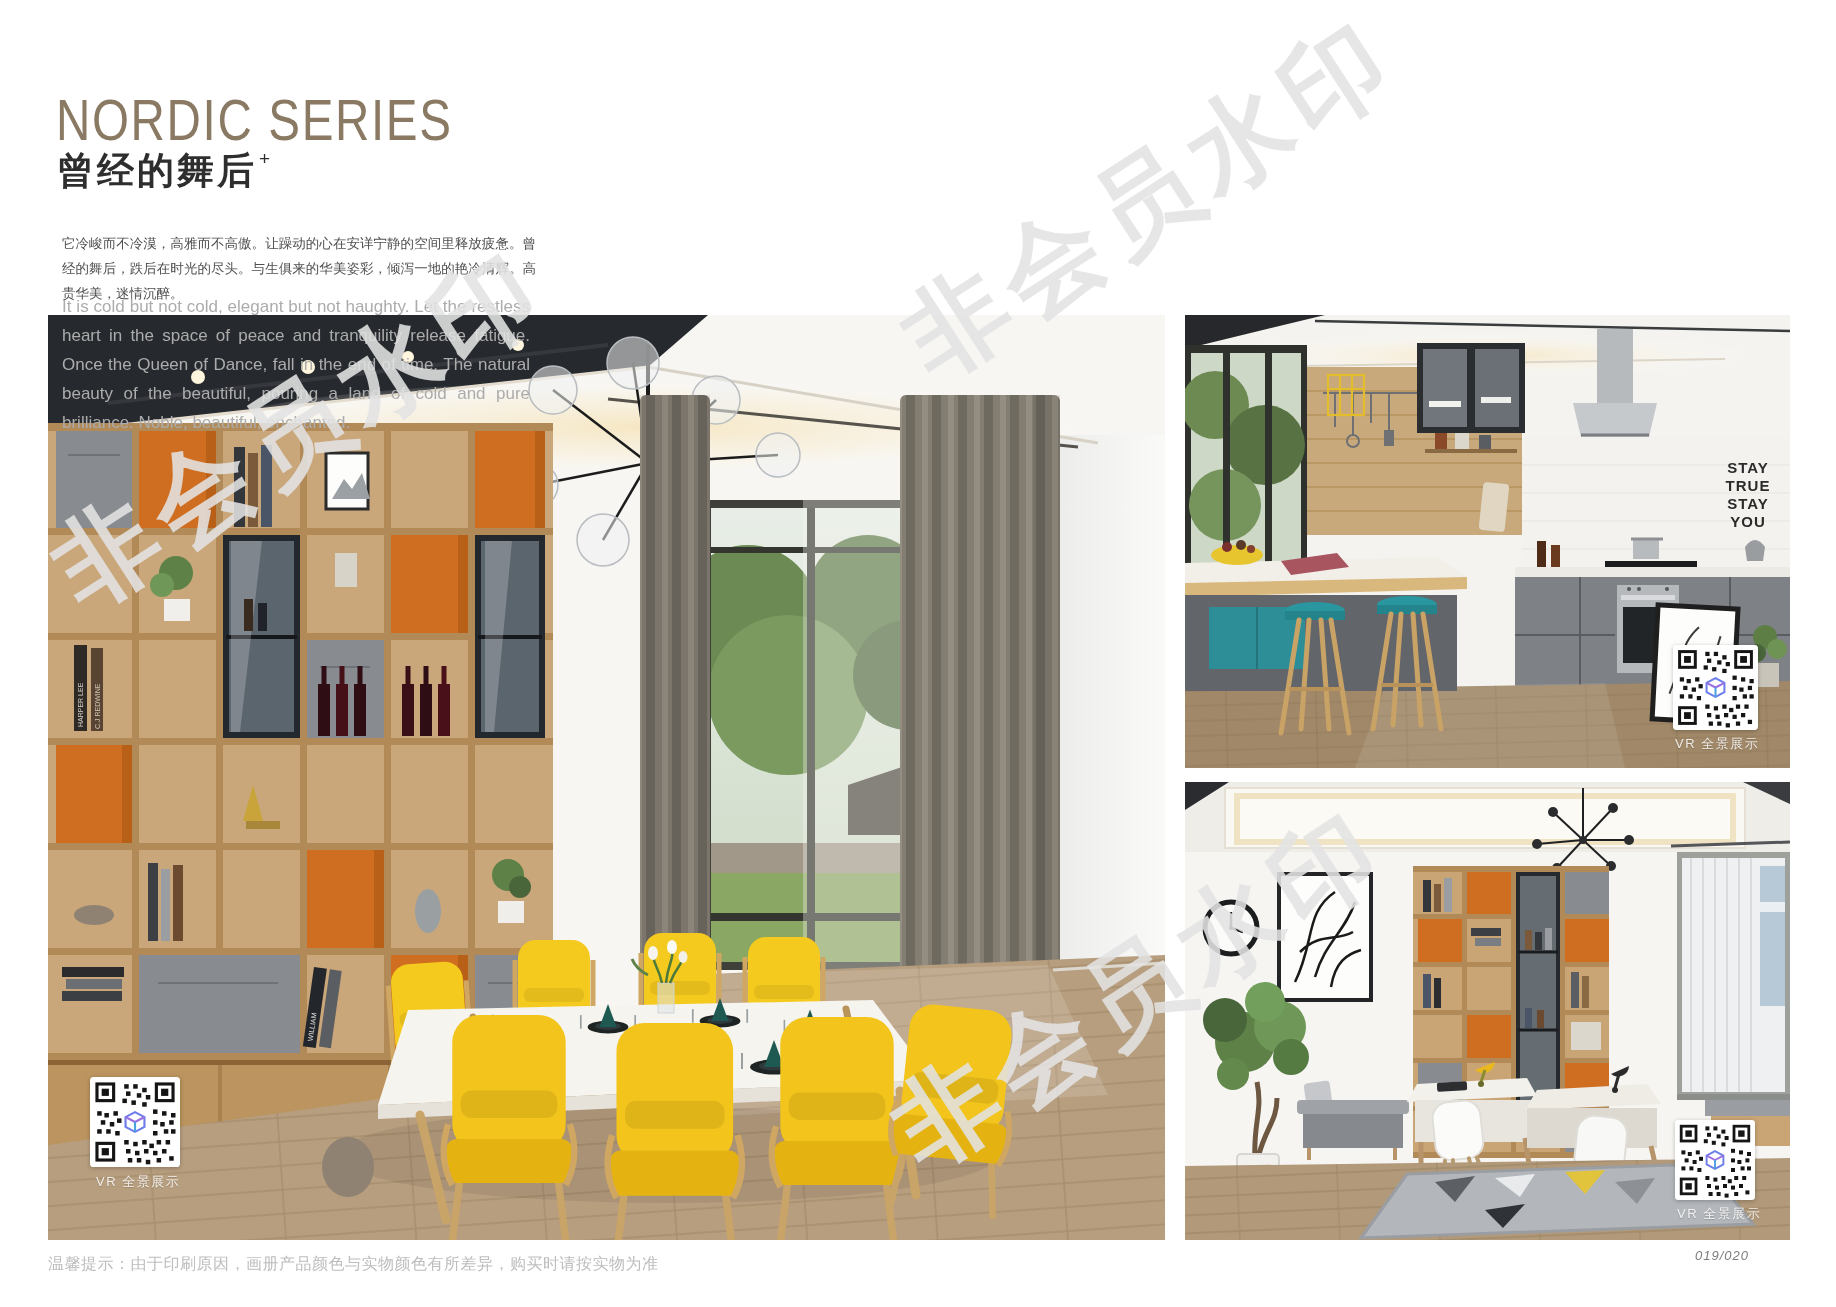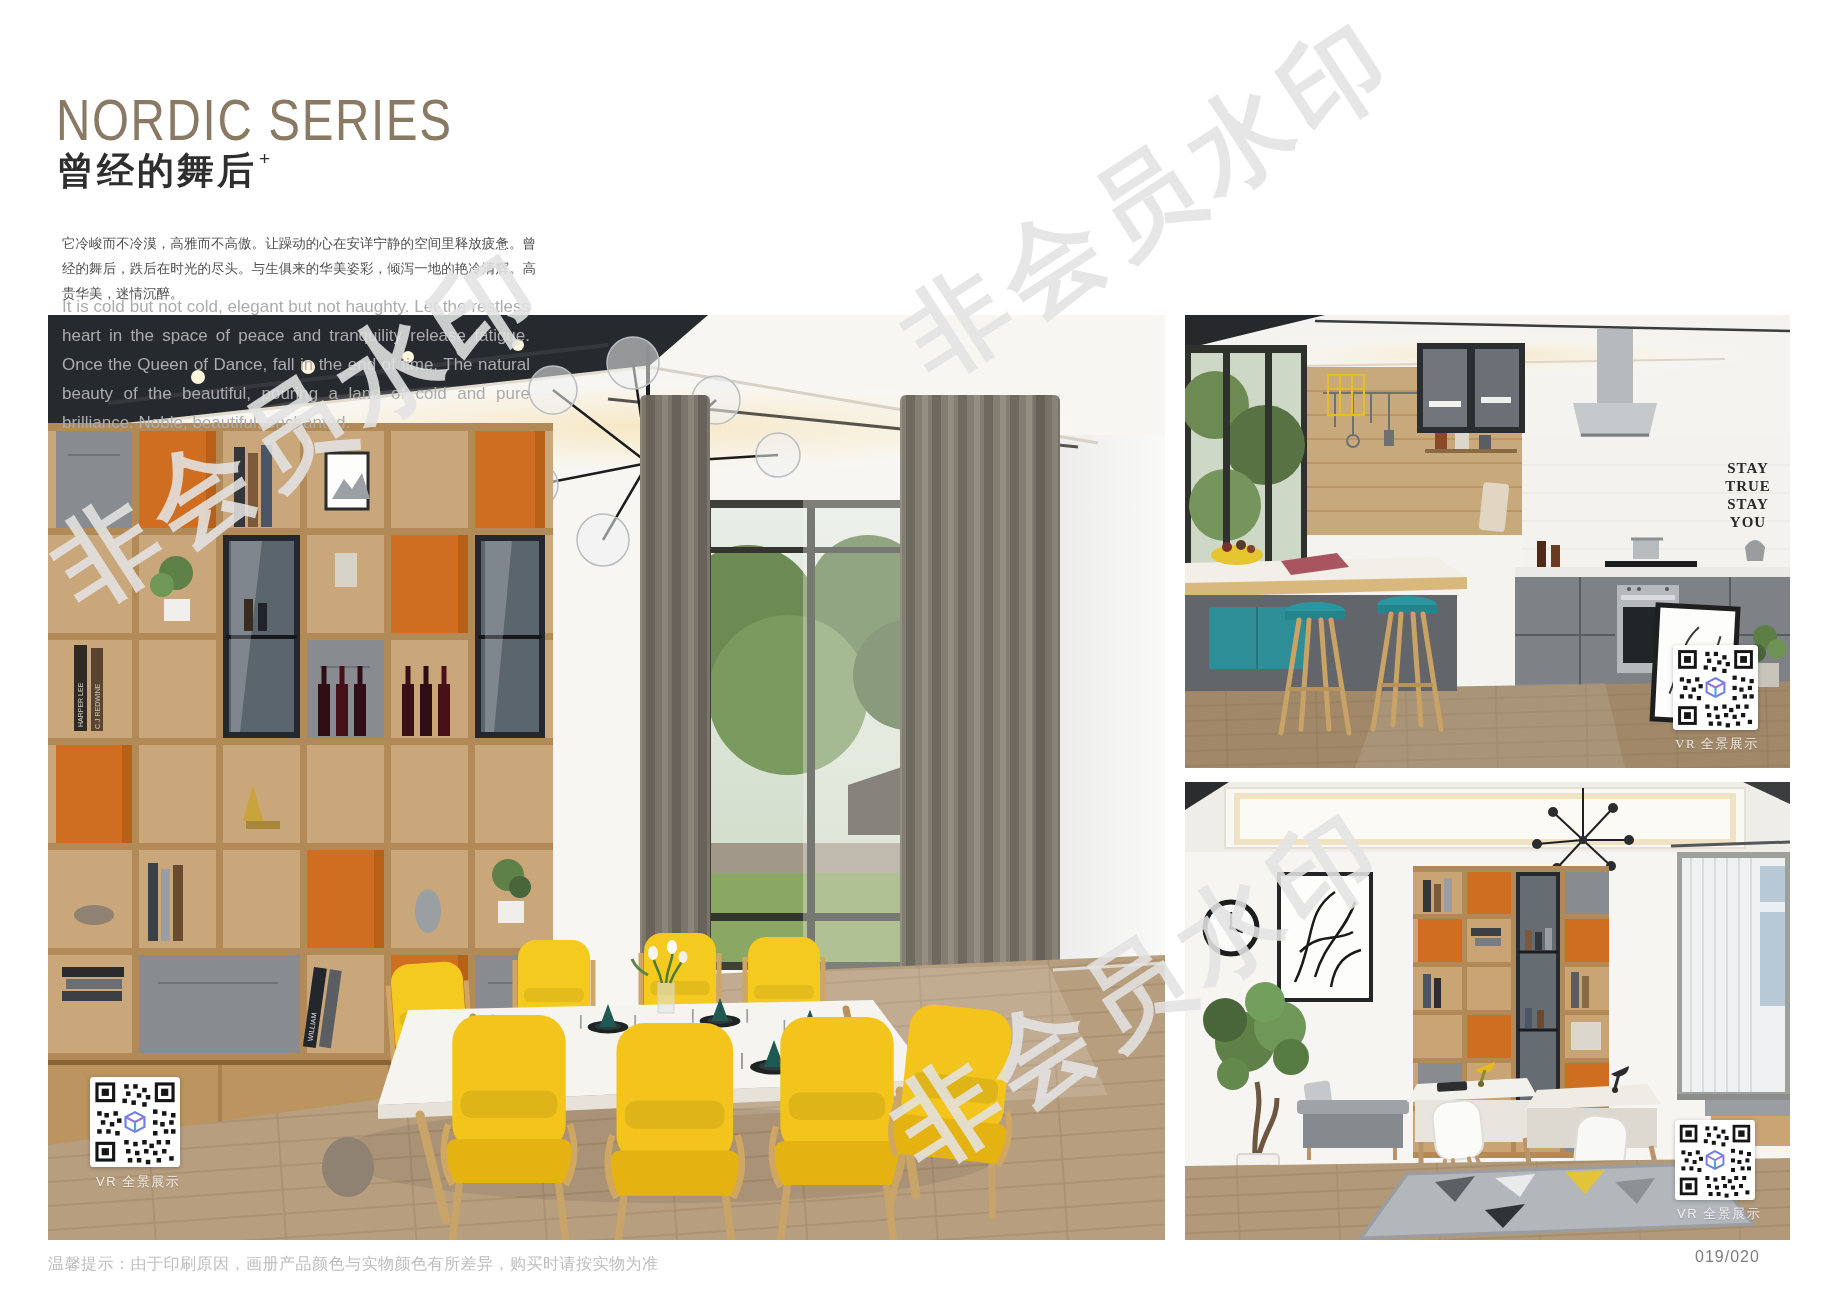--- a/index.html
+++ b/index.html
@@ -11,21 +11,21 @@
   .title-zh{position:absolute;left:57px;top:146px;font-size:37px;font-weight:600;color:#2e2e2e;letter-spacing:3px;}
   .title-zh sup{font-size:19px;font-weight:400;vertical-align:18px;margin-left:2px;}
   .intro-zh{position:absolute;left:62px;top:232px;width:474px;font-size:13.5px;line-height:1.85;
             color:#4f4f4f;text-align:justify;margin:0;}
   .intro-en{position:absolute;left:62px;top:293px;width:468px;font-size:17px;line-height:1.7;
             color:#acacac;text-align:justify;margin:0;}
   
   .photo{position:absolute;overflow:hidden;background:#eceae6;}
   .photo svg.scene{display:block;width:100%;height:100%;}
   .photo-dining{left:48px;top:315px;width:1117px;height:925px;}
-  .photo-kitchen{left:1185px;top:315px;width:605px;height:453px;font-family:Liberation Serif, serif;}
+  .photo-kitchen{left:1185px;top:315px;width:605px;height:453px;}
   .photo-study{left:1185px;top:782px;width:605px;height:458px;}
   
   .qr{position:absolute;filter:drop-shadow(0 1px 2px rgba(0,0,0,.25));}
   .qr svg{display:block;width:100%;height:100%;}
   .qr-dining{left:42px;top:762px;width:90px;height:90px;}
   .qr-kitchen{left:488px;top:330px;width:85px;height:85px;}
   .qr-study{left:490px;top:338px;width:80px;height:80px;}
   .vr{position:absolute;color:rgba(255,255,255,.85);font-size:13px;letter-spacing:1.5px;
       text-shadow:0 1px 1px rgba(0,0,0,.18);text-align:center;}
   .vr-dining{left:48px;top:858px;}
@@ -33,21 +33,21 @@
   .vr-study{left:492px;top:423px;}
   
   .wm{position:absolute;z-index:6;font-size:102px;font-weight:700;letter-spacing:10px;
       color:rgba(227,227,227,.88);white-space:nowrap;pointer-events:none;
       transform:translate(-50%,-50%) rotate(-33deg);}
   .wm-a{left:1150px;top:200px;}
   .wm-b{left:300px;top:430px;}
   .wm-c{left:1140px;top:990px;}
   
   .footer-note{position:absolute;left:48px;top:1254px;font-size:16px;color:#bdbdbd;letter-spacing:.5px;}
-  .page-number{position:absolute;left:1695px;top:1248px;font-size:16px;color:#7d7d7d;letter-spacing:1px;}
+  .page-number{position:absolute;left:1695px;top:1248px;font-size:13px;color:#7d7d7d;letter-spacing:1px;font-style:italic;}
 </style>
 </head>
 <body>
 
 <div class="page">
 
   <svg width="0" height="0" style="position:absolute" aria-hidden="true">
     <defs>
       <symbol id="qr-sym" viewBox="0 0 100 100">
         <rect width="100" height="100" rx="4" fill="#ffffff"></rect>

